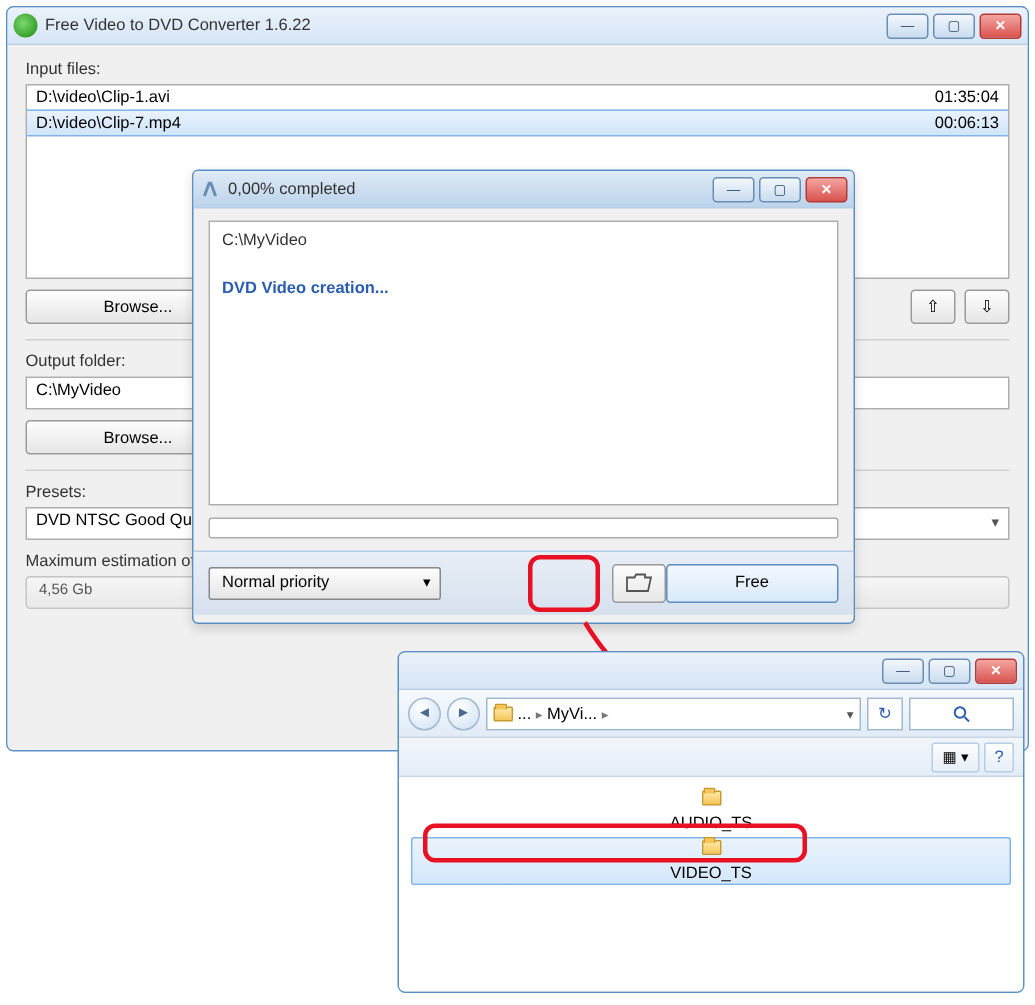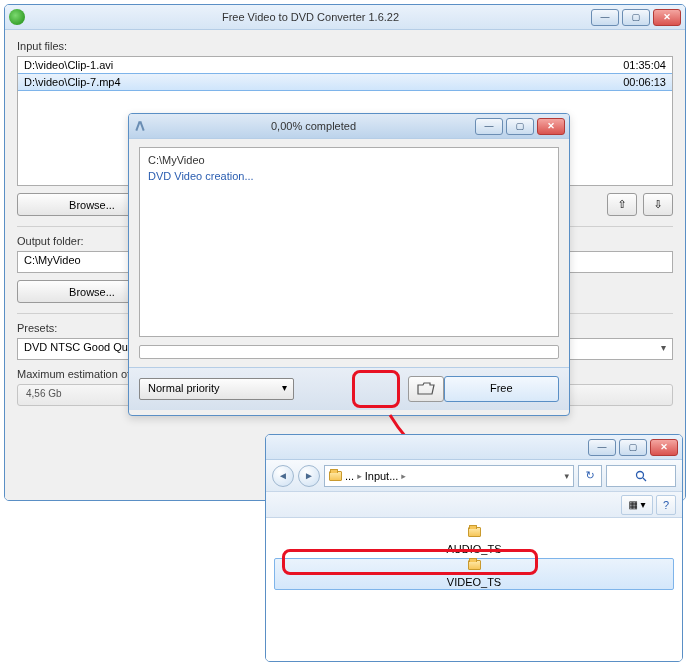--- a/index.html
+++ b/index.html
@@ -1,20 +1,20 @@
 <!DOCTYPE html>
 <html><head>
 <meta charset="utf-8">
 <style>
 * { box-sizing: border-box; margin: 0; padding: 0; }
 body { font-family: "Segoe UI", Tahoma, sans-serif; font-size: 11px; background: #fff; width: 690px; height: 670px; position: relative; overflow: hidden; }
 
 
 .main-window { position: absolute; left: 4px; top: 4px; width: 682px; height: 497px; border: 1px solid #5a8fc5; border-radius: 5px; overflow: hidden; }
-.titlebar { height: 25px; background: linear-gradient(#eaf2fb, #d6e5f5); display: flex; align-items: center; padding: 0 4px; border-bottom: 1px solid #b5cde6; text-align: center; }
+.titlebar { height: 25px; background: linear-gradient(#eaf2fb, #d6e5f5); display: flex; align-items: center; padding: 0 4px; border-bottom: 1px solid #b5cde6; }
 .titlebar .app-icon { width: 16px; height: 16px; background: radial-gradient(circle at 40% 40%, #7bd96f, #1a8a0f); border-radius: 50%; margin-right: 5px; }
 .titlebar .title { flex: 1; color: #333; }
 .win-controls { display: flex; gap: 3px; }
 .win-btn { width: 28px; height: 17px; border: 1px solid #6a8db3; border-radius: 3px; background: linear-gradient(#f3f7fc, #c9dcef); display: flex; align-items: center; justify-content: center; font-size: 9px; color: #2b4a6e; cursor: default; }
 .win-btn.close { background: linear-gradient(#f4a5a0, #d9534f); color: #fff; border-color: #b33a36; font-weight: bold; }
 
 .content { padding: 10px 12px; background: #f0f0f0; height: calc(100% - 25px); }
 .section-label { font-size: 11px; color: #333; margin-bottom: 4px; }
 
 .file-list { background: #fff; border: 1px solid #adadad; height: 130px; overflow: hidden; }
@@ -41,21 +41,21 @@
 .progress-dialog { position: absolute; left: 128px; top: 113px; width: 442px; height: 303px; border: 1px solid #5a8fc5; border-radius: 4px; background: #f0f0f0; box-shadow: 0 3px 8px rgba(0,0,0,0.15); overflow: hidden; }
 .progress-dialog .titlebar { background: linear-gradient(#dfeaf6, #bcd3eb); }
 .dlg-icon { width: 14px; height: 14px; margin-right: 5px; position: relative; }
 .dlg-icon::before, .dlg-icon::after { content: ""; position: absolute; background: #6a8db3; }
 .dlg-icon::before { width: 2px; height: 10px; left: 4px; top: 2px; transform: rotate(20deg); }
 .dlg-icon::after { width: 2px; height: 10px; left: 8px; top: 2px; transform: rotate(-20deg); }
 
 .progress-body { padding: 8px 10px; }
 .log-box { background: #fff; border: 1px solid #adadad; height: 190px; padding: 6px 8px; font-size: 11px; }
 .log-line1 { color: #333; }
-.log-line2 { color: #2a5db0; margin-top: 4px; }
+.log-line2 { color: #2a5db0; margin-top: 20px; font-weight: bold; }
 .progress-bar { height: 14px; background: #fff; border: 1px solid #adadad; border-radius: 2px; margin-top: 8px; }
 .dlg-footer { background: linear-gradient(#e8eef6, #d6e1ee); border-top: 1px solid #b5cde6; padding: 8px 10px; display: flex; align-items: center; }
 .priority-dd { width: 155px; height: 22px; border: 1px solid #888; background: linear-gradient(#fdfdfd,#e6e6e6); border-radius: 2px; padding: 3px 8px; font-size: 11px; position: relative; }
 .priority-dd::after { content: "▾"; position: absolute; right: 6px; top: 3px; font-size: 10px; }
 .open-folder-btn { width: 36px; height: 26px; border: 1px solid #9a9a9a; border-radius: 3px; background: linear-gradient(#fdfdfd,#e6e6e6); display: flex; align-items: center; justify-content: center; }
 .stop-btn { flex: 1; height: 26px; border: 1px solid #5a8fc5; border-radius: 3px; background: linear-gradient(#f3f8fe,#d9e9f9); text-align: center; padding-top: 5px; font-size: 11px; }
 
 
 .red-box { position: absolute; border: 3px solid #e81123; border-radius: 8px; pointer-events: none; }
 .red-box.r1 { left: 352px; top: 370px; width: 48px; height: 38px; }
@@ -190,21 +190,21 @@
       <div class="win-btn close">✕</div>
     </div>
   </div>
   <div class="exp-toolbar">
     <div class="nav-btn">◄</div>
     <div class="nav-btn">►</div>
     <div class="addr-bar">
       <span class="folder-glyph"></span>
       <span class="addr-seg">...</span>
       <span class="addr-sep">▸</span>
-      <span class="addr-seg">Input...</span>
+      <span class="addr-seg">MyVi...</span>
       <span class="addr-sep">▸</span>
       <div class="spacer"></div>
       <span style="font-size:9px;color:#555">▾</span>
     </div>
     <div class="refresh-btn">↻</div>
     <div class="search-box">
       <svg viewBox="0 0 12 12">
           <circle cx="5" cy="5" r="3.5" fill="none" stroke="#2a5db0" stroke-width="1.3"></circle>
           <line x1="8" y1="8" x2="11" y2="11" stroke="#2a5db0" stroke-width="1.3"></line>
         </svg>

